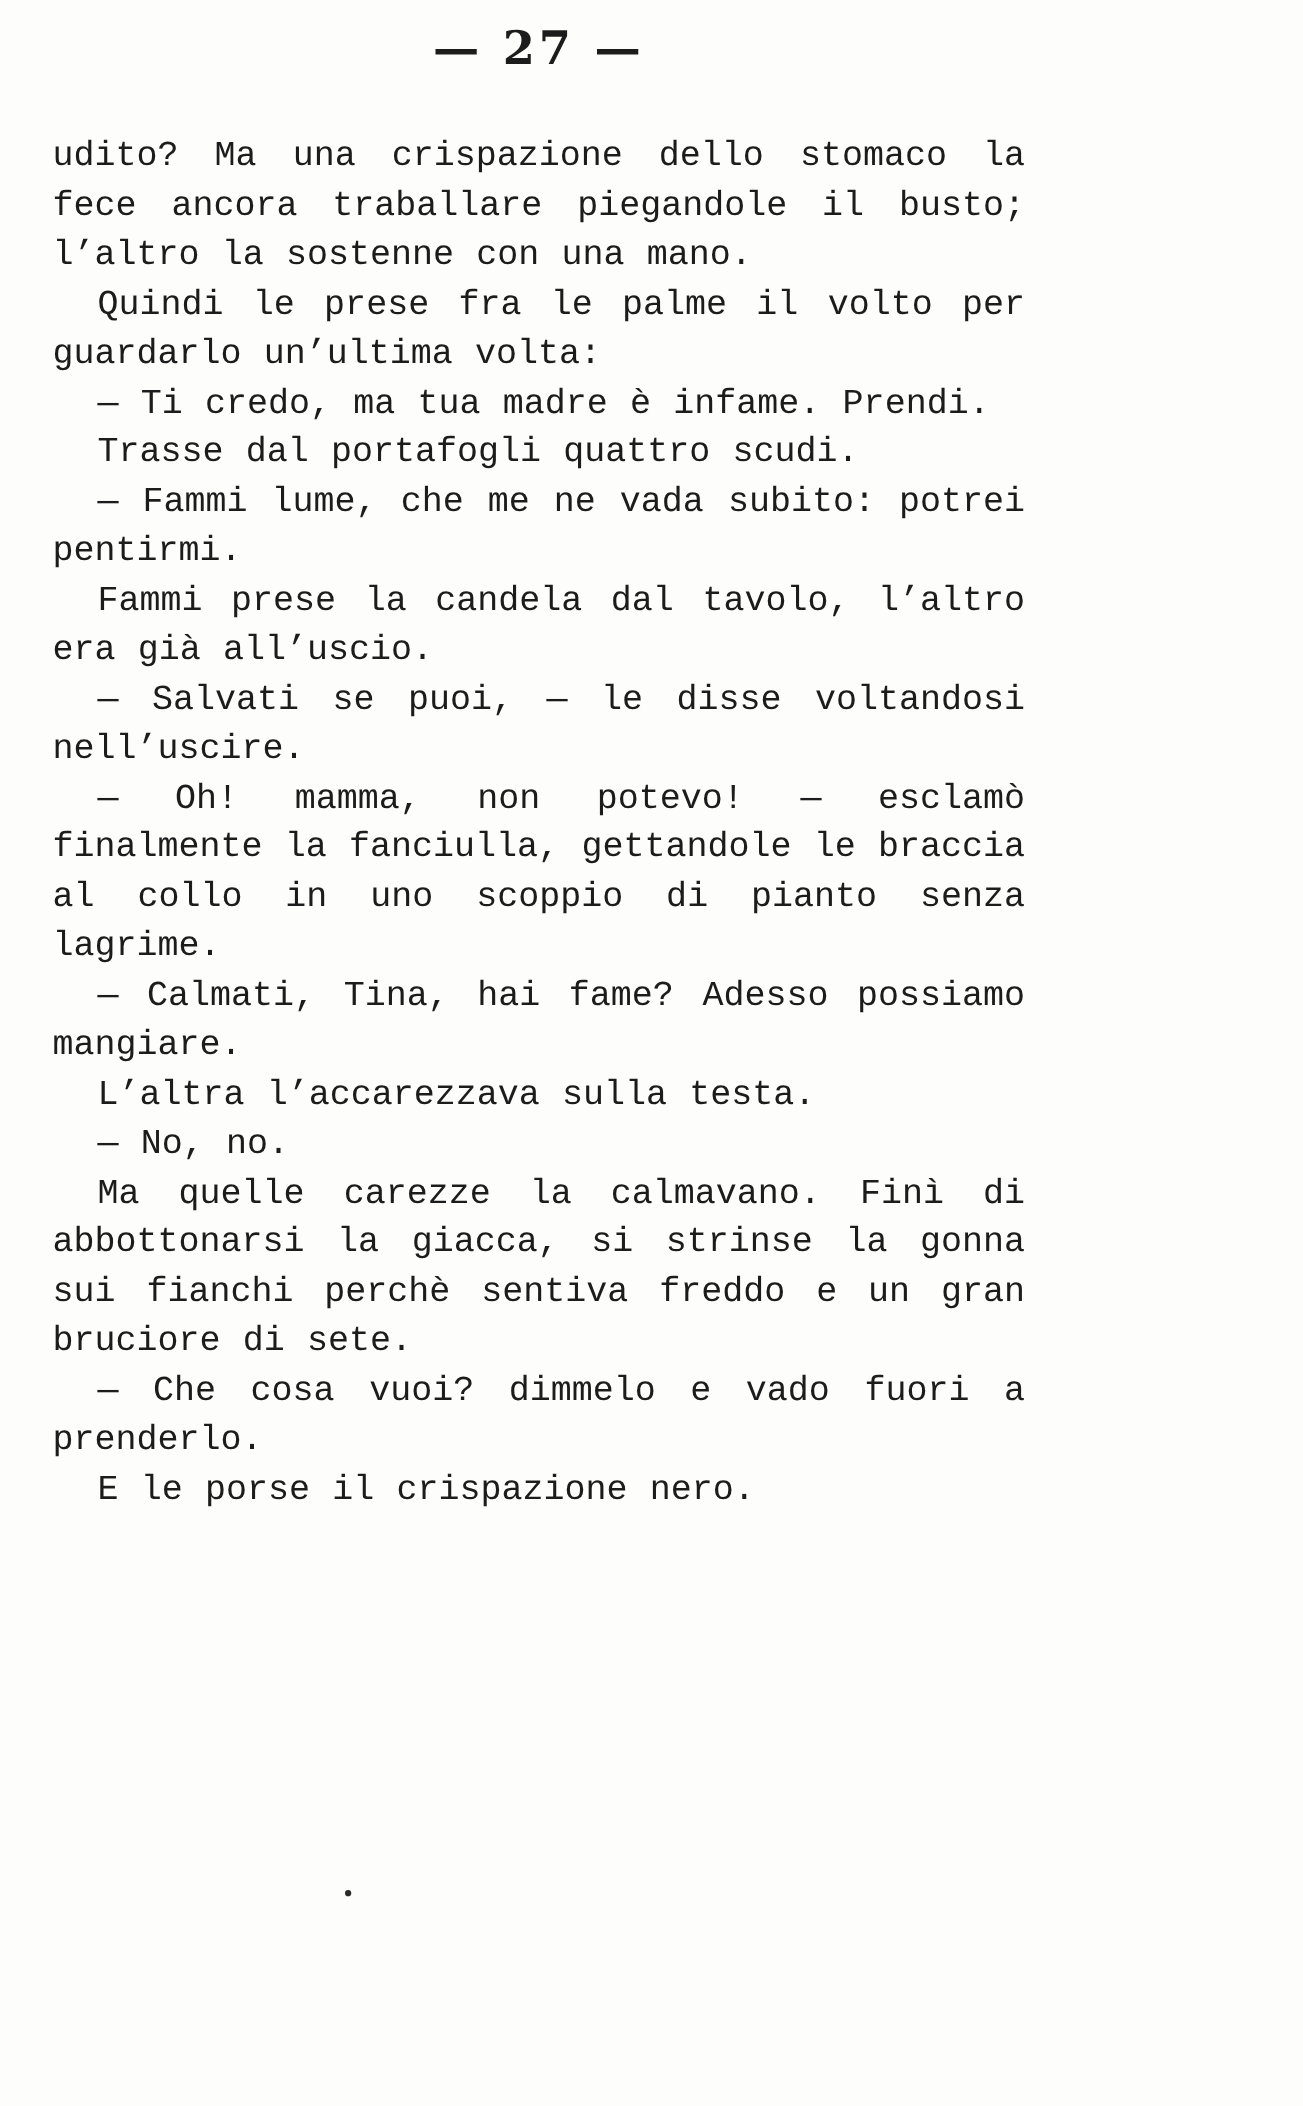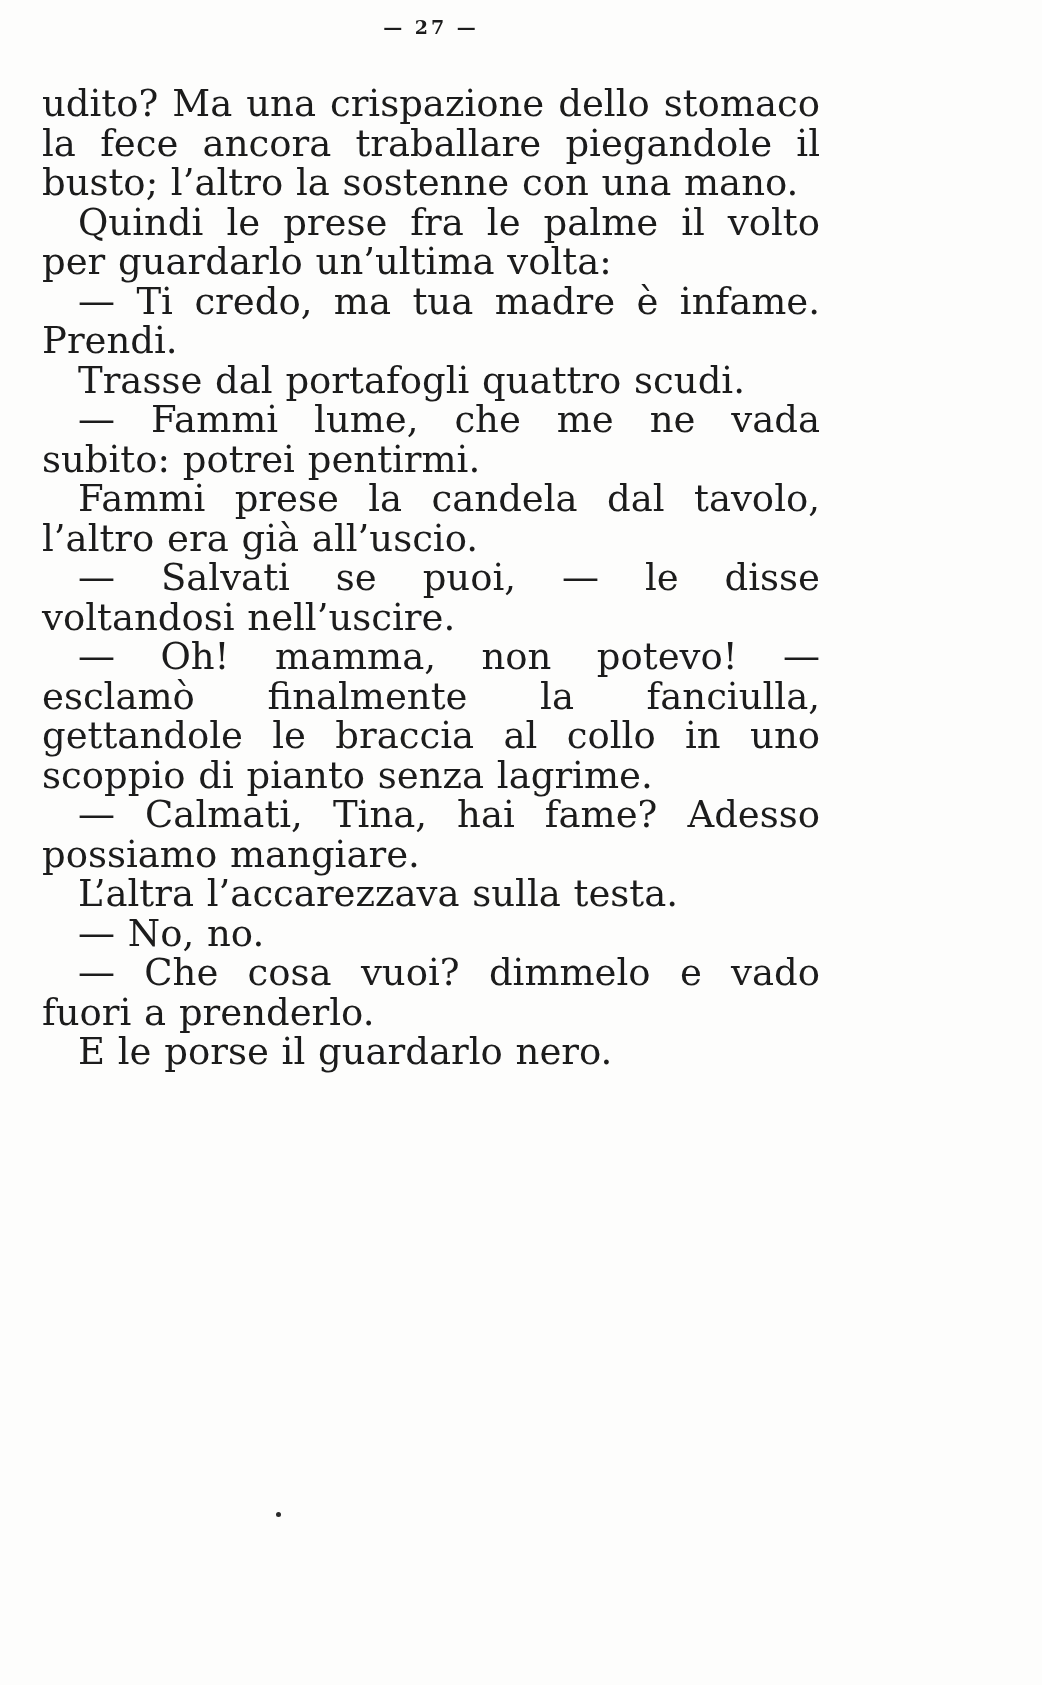--- a/index.html
+++ b/index.html
@@ -16,28 +16,29 @@
     overflow: hidden;
   }
   .page {
     position: absolute;
     left: 42px;
     top: 14px;
     width: 778px;
   }
   .page-number {
     text-align: center;
-    font-size: 19px;
+    font-size: 37px;
     letter-spacing: 3px;
     margin: 2px 0 46px 0;
     font-weight: bold;
   }
   .text-block {
-    font-size: 37px;
+    font-size: 28px;
     line-height: 39.5px;
+    font-family: Liberation Mono, monospace;
   }
   p.para {
     margin: 0;
     text-align: justify;
     word-spacing: 1px;
   }
   p.para.indent {
     text-indent: 36px;
   }
   .printers-mark {
@@ -60,18 +61,19 @@
       <p class="para indent">Quindi le prese fra le palme il volto per guardarlo un’ultima volta:</p>
       <p class="para indent">— Ti credo, ma tua madre è infame. Prendi.</p>
       <p class="para indent">Trasse dal portafogli quattro scudi.</p>
       <p class="para indent">— Fammi lume, che me ne vada subito: potrei pentirmi.</p>
       <p class="para indent">Fammi prese la candela dal tavolo, l’altro era già all’uscio.</p>
       <p class="para indent">— Salvati se puoi, — le disse voltandosi nell’uscire.</p>
       <p class="para indent">— Oh! mamma, non potevo! — esclamò finalmente la fanciulla, gettandole le braccia al collo in uno scoppio di pianto senza lagrime.</p>
       <p class="para indent">— Calmati, Tina, hai fame? Adesso possiamo mangiare.</p>
       <p class="para indent">L’altra l’accarezzava sulla testa.</p>
       <p class="para indent">— No, no.</p>
+      <p class="para indent">Ma quelle carezze la calmavano. Finì di abbottonarsi la giacca, si strinse la gonna sui fianchi perchè sentiva freddo e un gran bruciore di sete.</p>
       <p class="para indent">— Che cosa vuoi? dimmelo e vado fuori a prenderlo.</p>
-      <p class="para indent">E le porse il guardarlo nero.</p>
+      <p class="para indent">E le porse il crispazione nero.</p>
     </div>
 </div>
 
 <div class="printers-mark"></div>
 
 </body></html>

